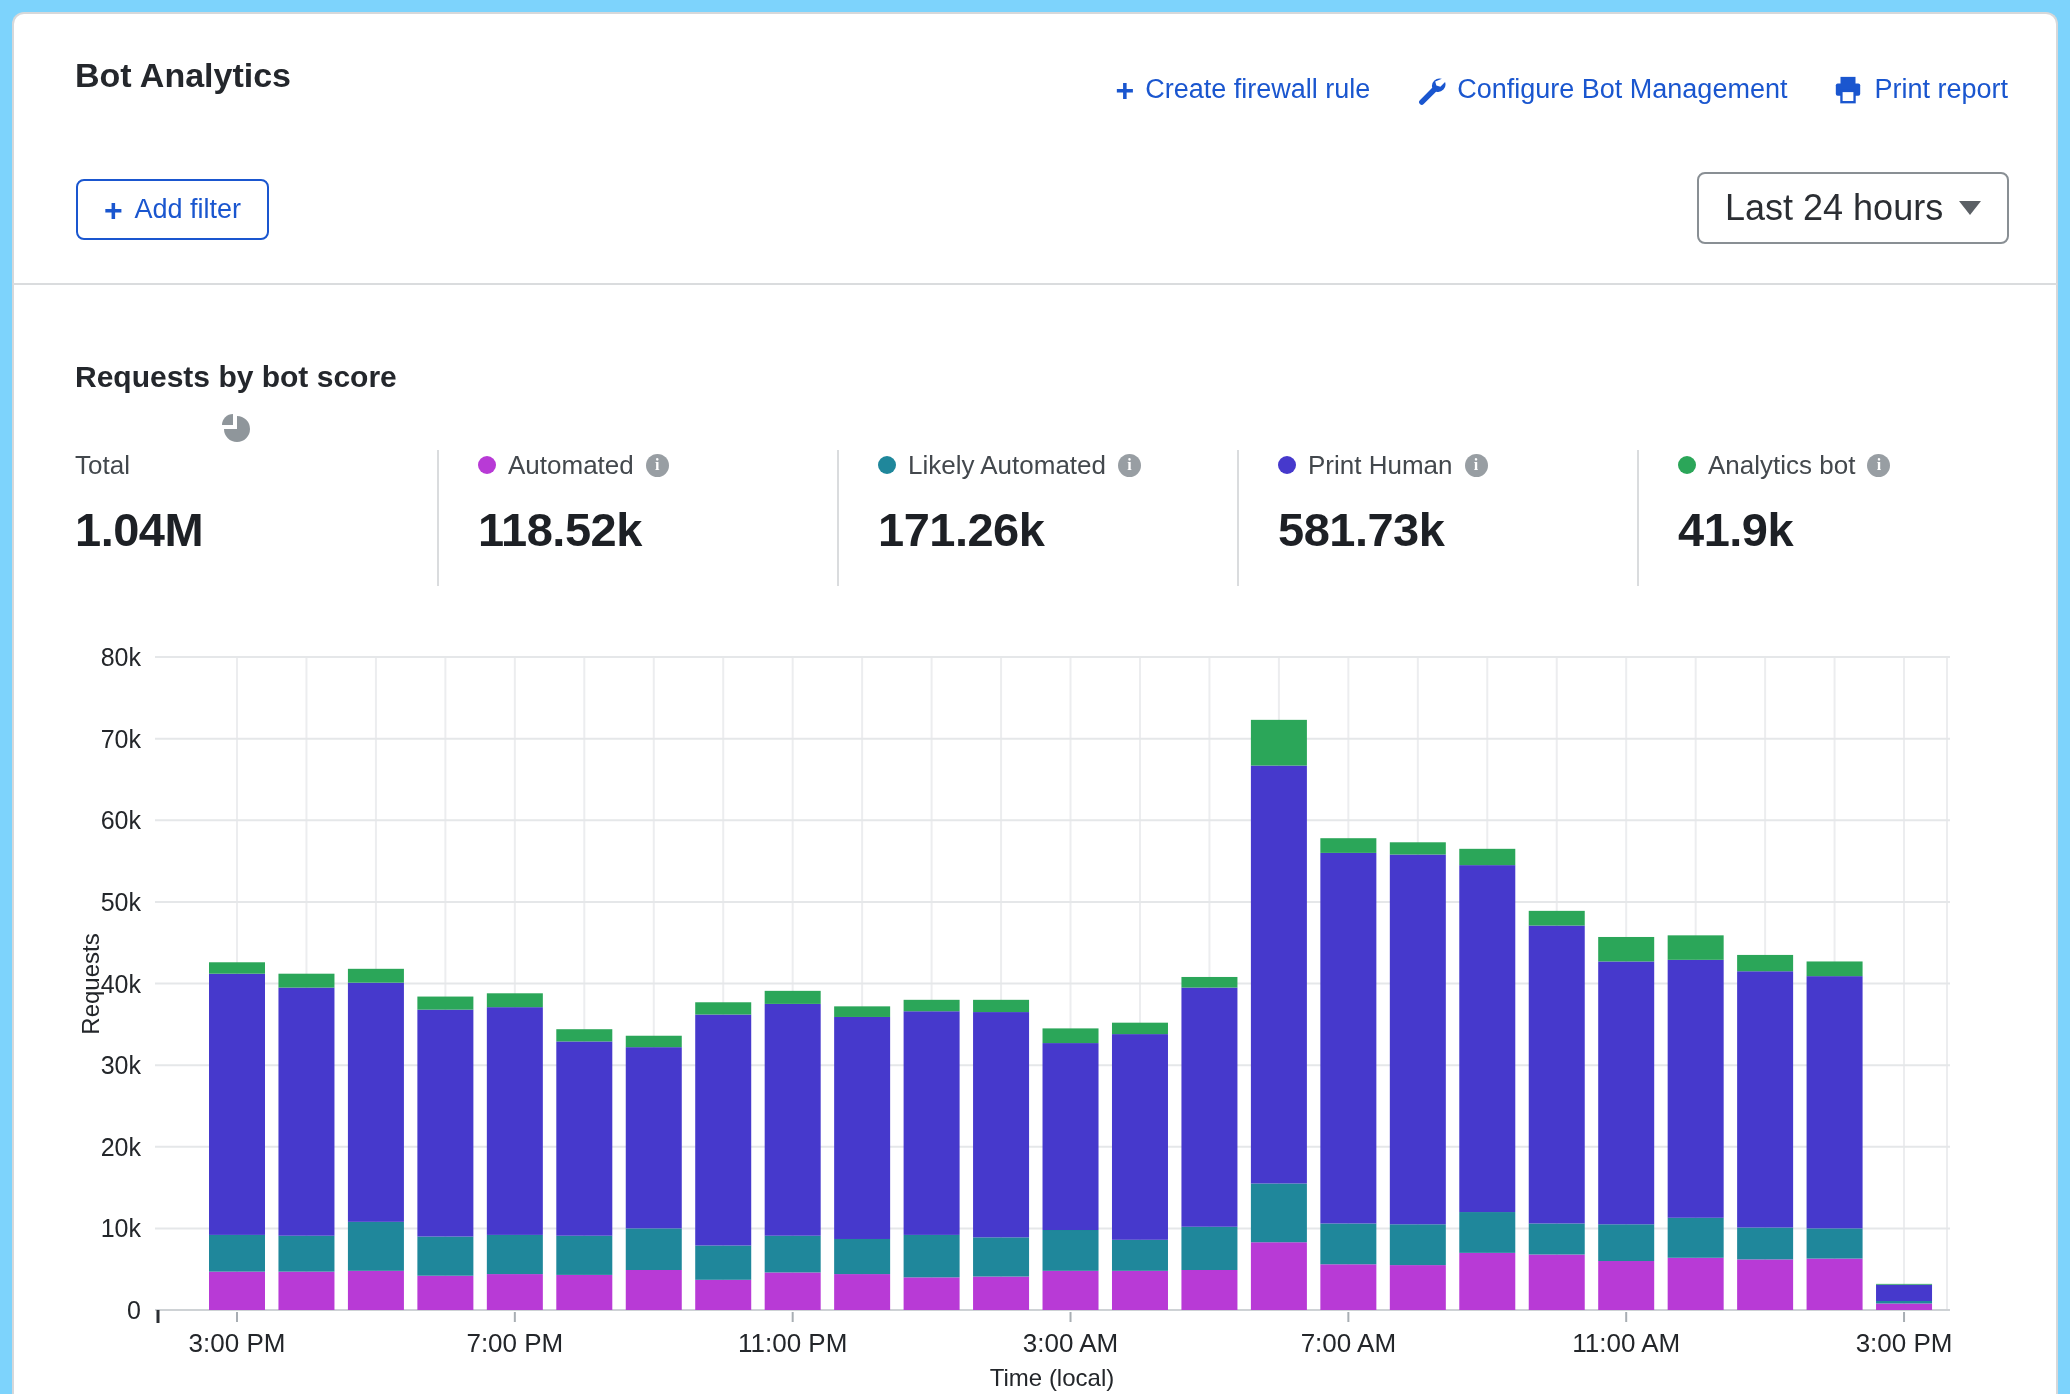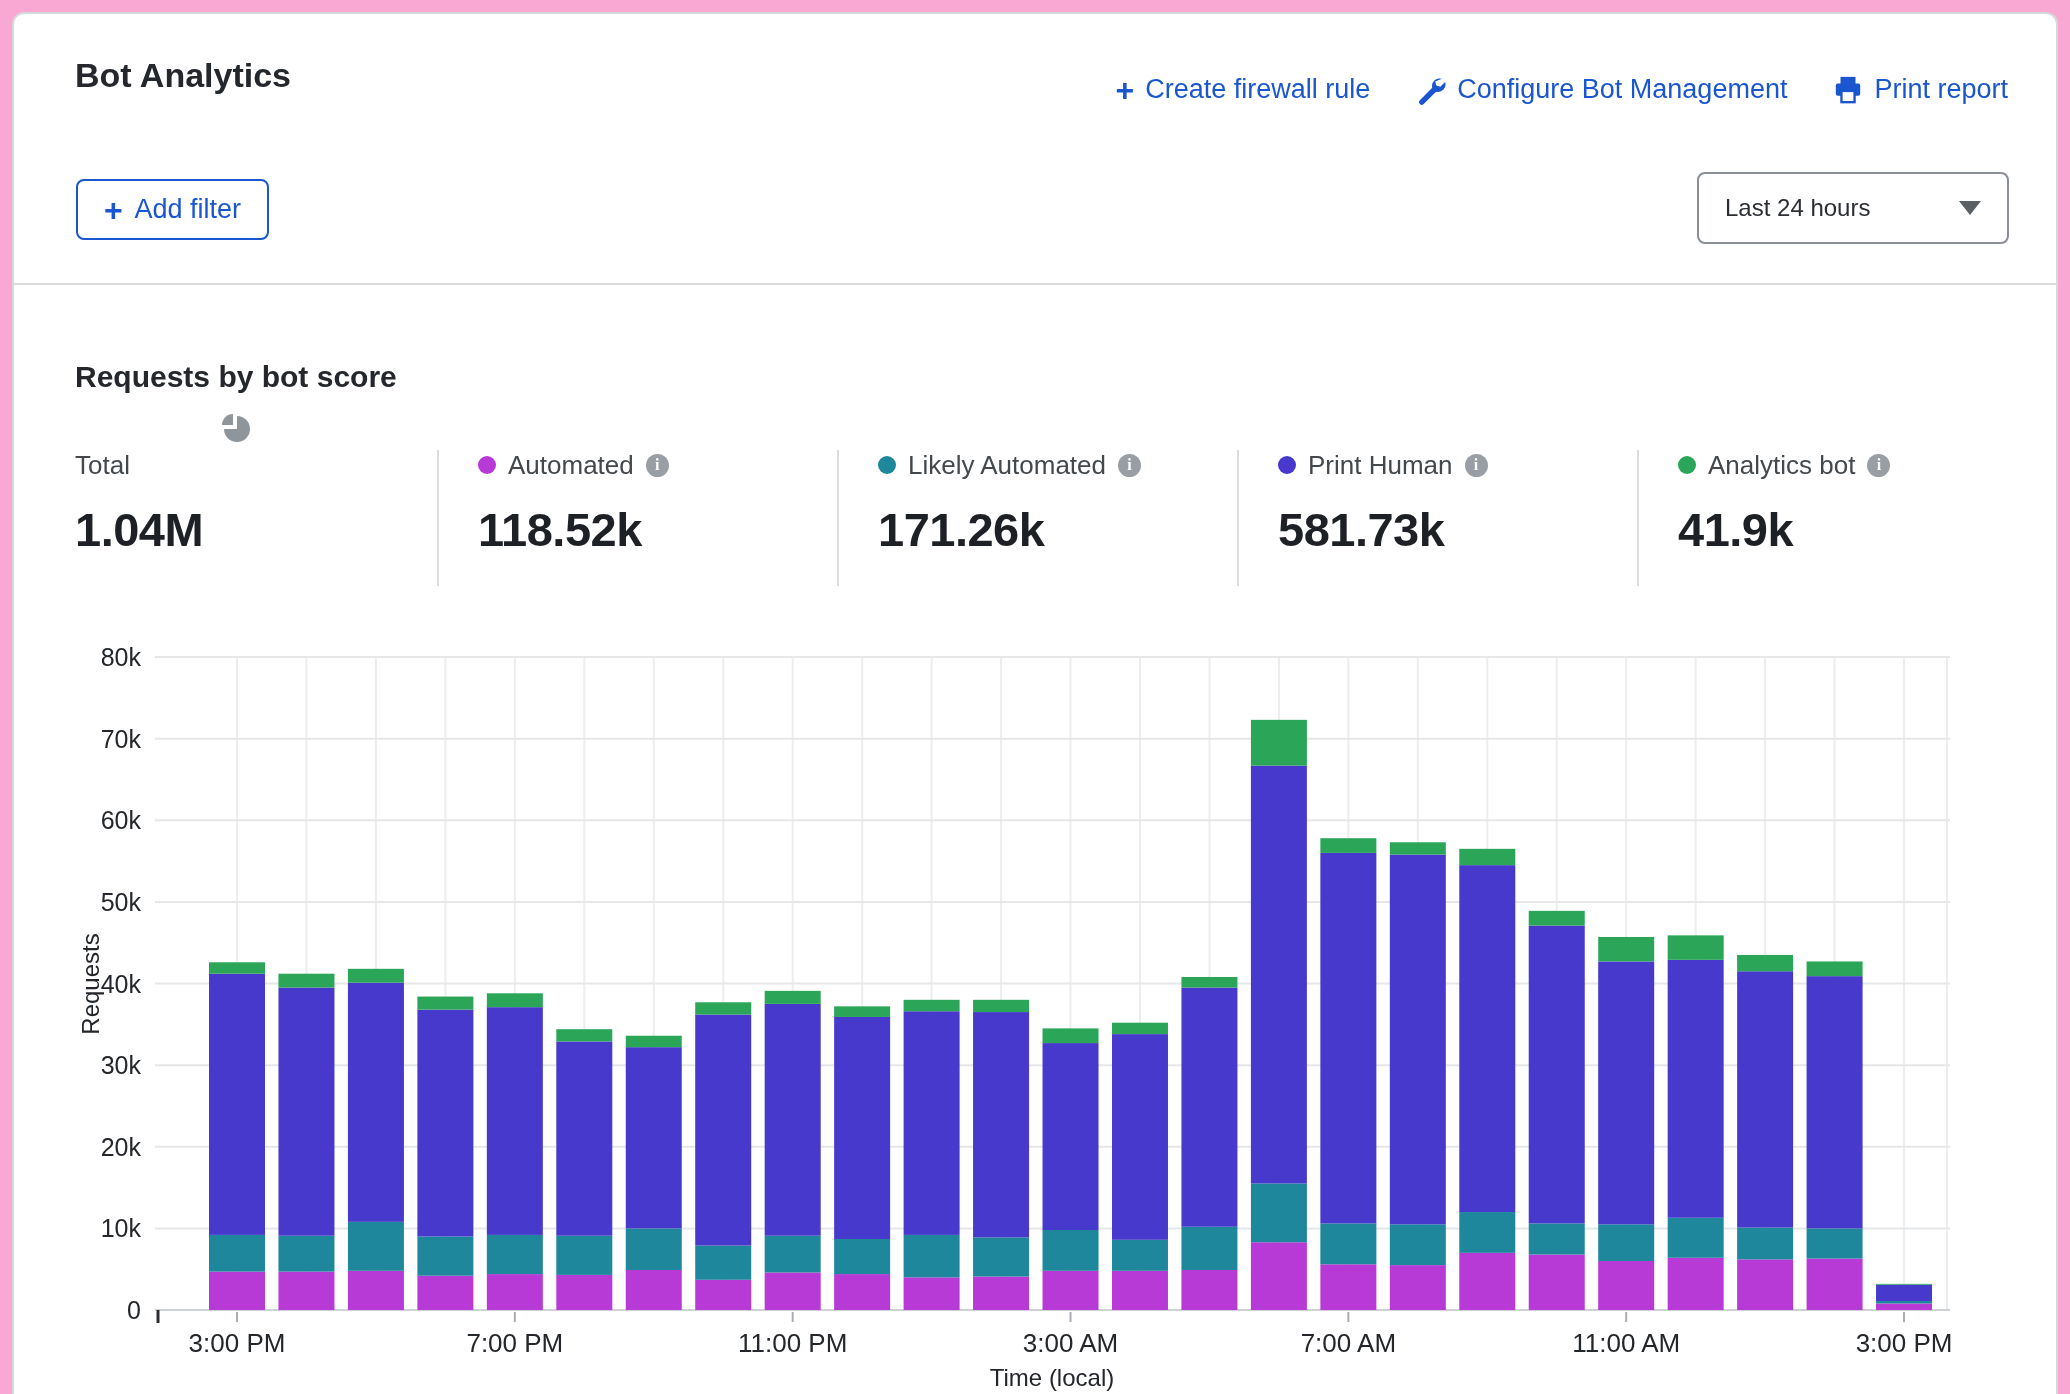--- a/index.html
+++ b/index.html
@@ -1,38 +1,38 @@
 <!DOCTYPE html>
 <html><head>
 <meta charset="utf-8">
 <style>
   * { box-sizing: border-box; margin: 0; padding: 0; }
   html,body { background:#ffffff; }
   body { font-family: "Liberation Sans", sans-serif; color:#1d2025; }
-  #stage { position:relative; width:2070px; height:1394px; background:#f9a8d4; overflow:hidden; }
+  #stage { position:relative; width:2070px; height:1394px; background:#7dd3fc; overflow:hidden; }
 
   .card { position:absolute; left:12px; top:12px; width:2046px; height:1382px;
           background:#fff; border:2px solid #d6d8da; border-bottom:none;
           border-radius:12px 12px 0 0; }
 
   .page-title { position:absolute; left:75px; top:56px; font-size:34px; font-weight:700; color:#24272c; }
 
   .actions { position:absolute; top:74px; right:62px; display:flex; align-items:center; gap:46px; }
   .action-link { display:flex; align-items:center; gap:11px; color:#1a56cf; font-size:27px; cursor:pointer; text-decoration:none; }
   .action-link svg { display:block; }
   .plus-glyph { font-size:32px; font-weight:600; line-height:28px; color:#1a56cf; }
 
   .add-filter-btn { position:absolute; left:76px; top:179px; width:193px; height:61px;
           border:2.5px solid #1a56cf; border-radius:8px; background:#fff; color:#1a56cf;
           font-size:27px; display:flex; align-items:center; justify-content:center; gap:12px; cursor:pointer;
           font-family:"Liberation Sans", sans-serif; }
 
   .range-select { position:absolute; left:1697px; top:172px; width:312px; height:72px;
           border:2px solid #898f94; border-radius:8px; background:#fff; display:flex; align-items:center;
-          padding:0 26px; font-size:24px; color:#2b2e33; cursor:pointer; }
+          padding:0 26px; font-size:36px; color:#2b2e33; cursor:pointer; }
   .range-select .caret { margin-left:auto; width:0; height:0; border-left:11px solid transparent;
           border-right:11px solid transparent; border-top:14px solid #5b6065; }
 
   .header-divider { position:absolute; left:13px; top:283px; width:2044px; height:0; border-top:2px solid #dadcde; }
 
   .section-title-row { position:absolute; left:75px; top:360px; display:flex; align-items:center; gap:16px;flex-direction:column; }
   .section-title { font-size:30px; font-weight:700; color:#24272c; }
 
   .stats { position:absolute; left:0; top:448px; width:2070px; height:140px; }
   .stat-col { position:absolute; top:0; }

